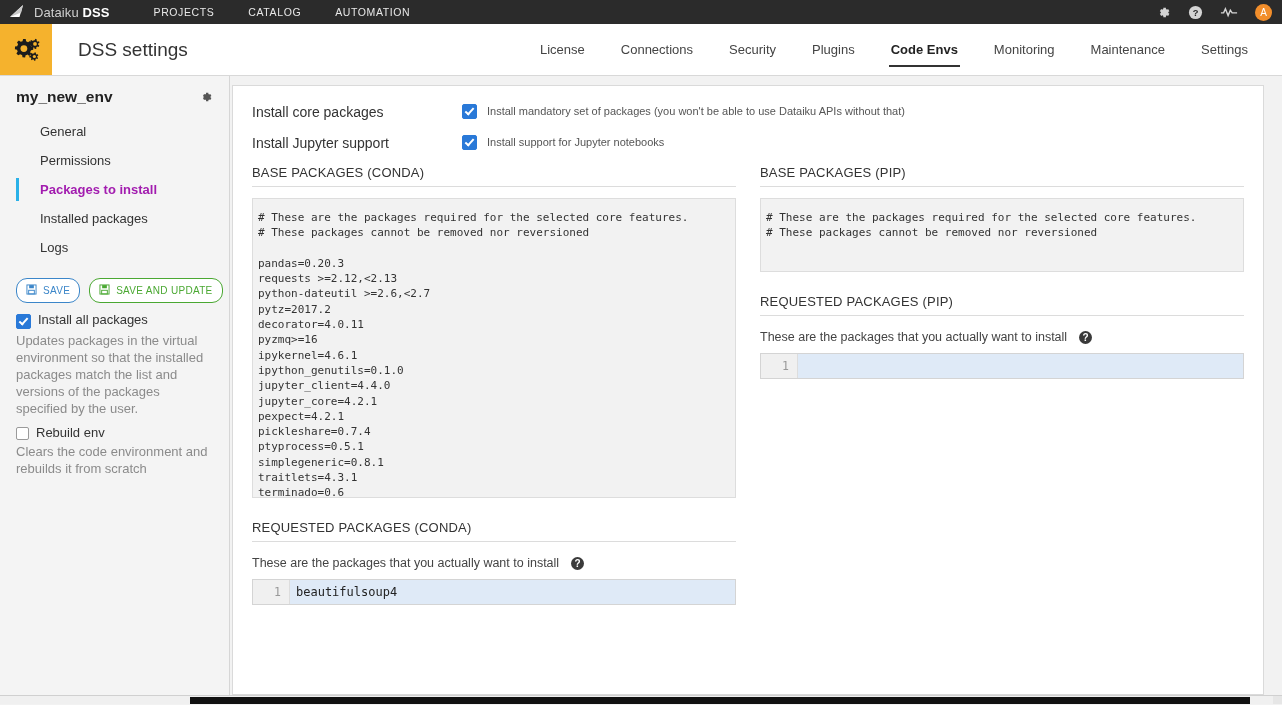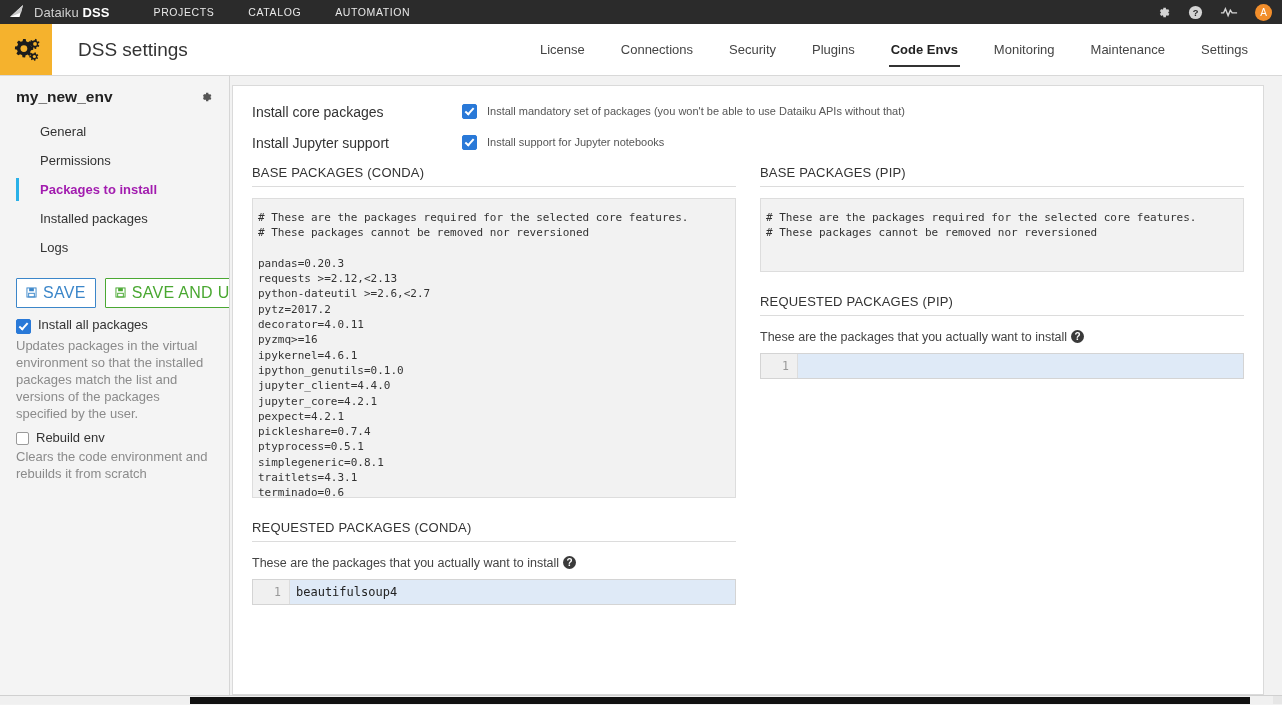--- a/index.html
+++ b/index.html
@@ -153,24 +153,24 @@
     background: #2ab1e8;
   }
   .btn-row { display: flex; gap: 9px; margin: 7px 0 10px 0; }
   .btn {
     display: inline-flex;
     align-items: center;
     gap: 6px;
     border: 1px solid;
     background: #fff;
     padding: 5px 9px;
-    font-size: 16px;
+    font-size: 10px;
     letter-spacing: .3px;
     cursor: pointer;
-    border-radius: 1px;
+    border-radius: 11px;
     white-space: nowrap;
   }
   .btn-save { color: #3b86c9; border-color: #3b86c9; }
   .btn-update { color: #4aa832; border-color: #4aa832; }
   .chk-row {
     display: flex; align-items: flex-start;
     gap: 7px;
     margin: 9px 0 3px 0;
     cursor: pointer;
   }
@@ -261,22 +261,22 @@
     white-space: pre;
     overflow: hidden;
   }
   .box-tall { height: 300px; }
   .box-short { height: 74px; }
 
   .editor-help {
     font-size: 12.5px;
     color: #444;
     display: flex;
-    align-items: flex-start;
-    gap: 4px;
+    align-items: flex-end;
+    gap: 12px;
     margin: 14px 0 9px 0;
   }
   .qmark {
     width: 13px; height: 13px;
     border-radius: 50%;
     background: #3a3a3a;
     color: #fff;
     font-size: 10px;
     font-weight: 700;
     display: flex; align-items: center; justify-content: center;

